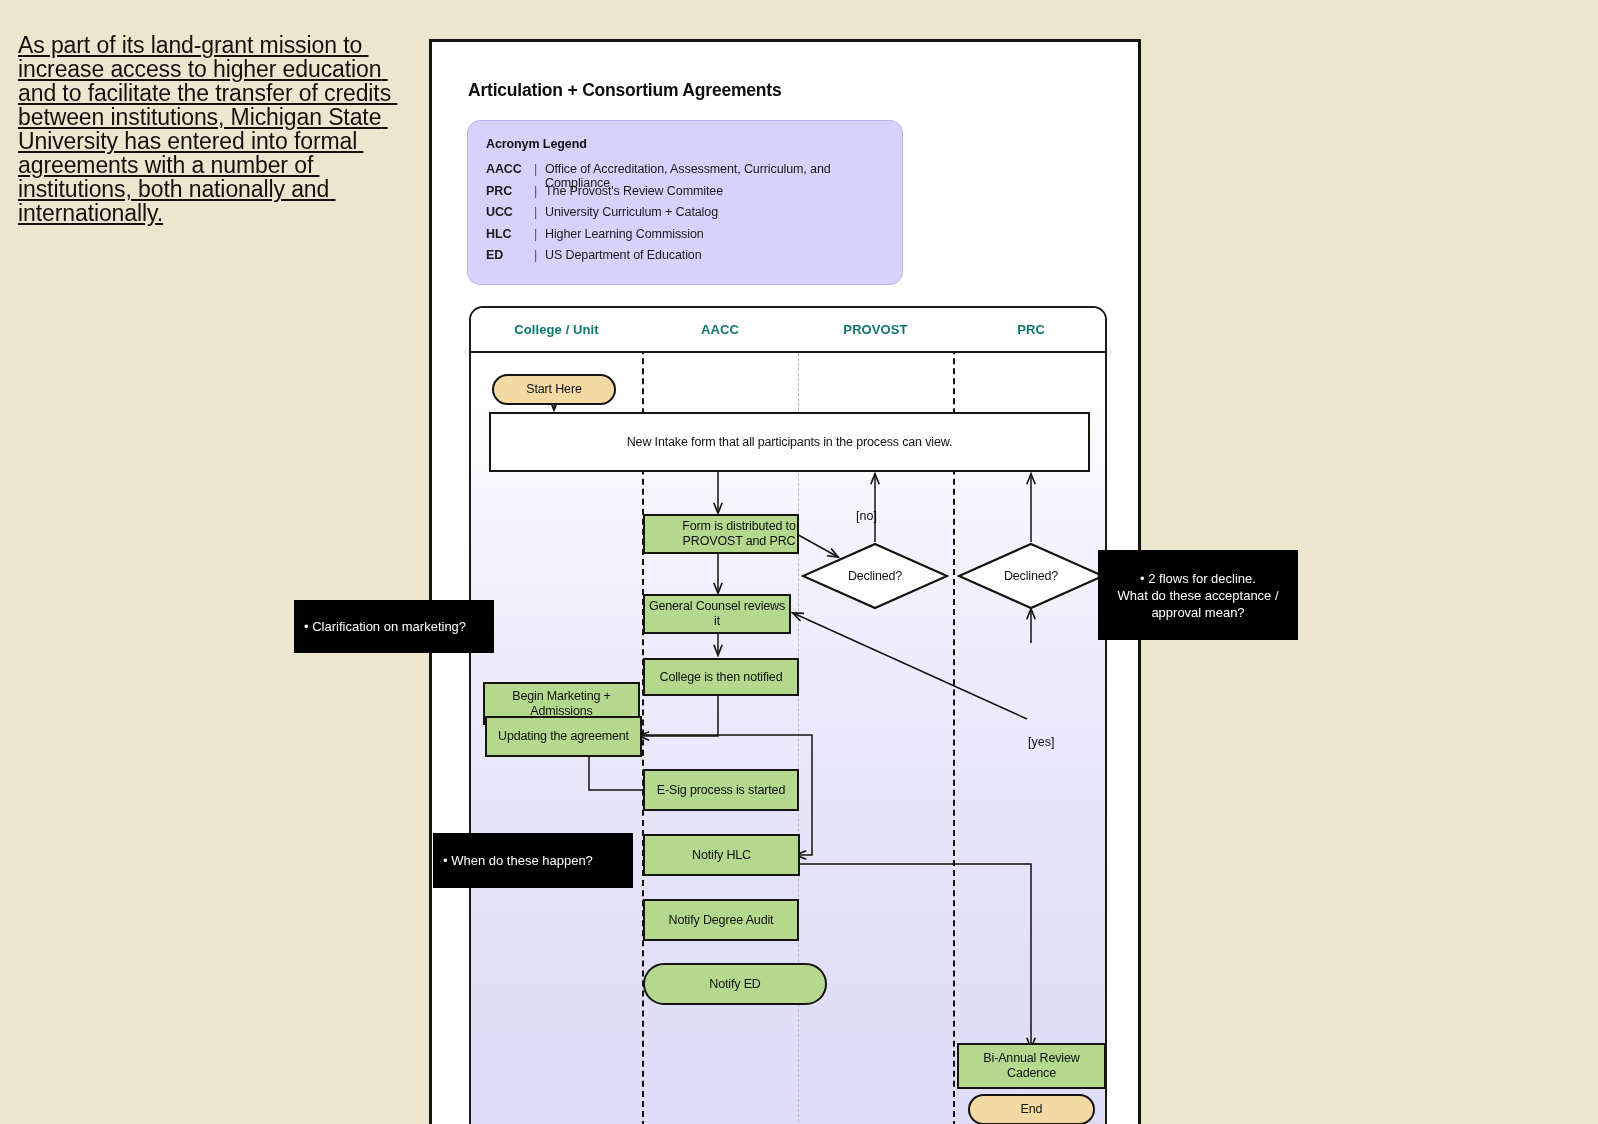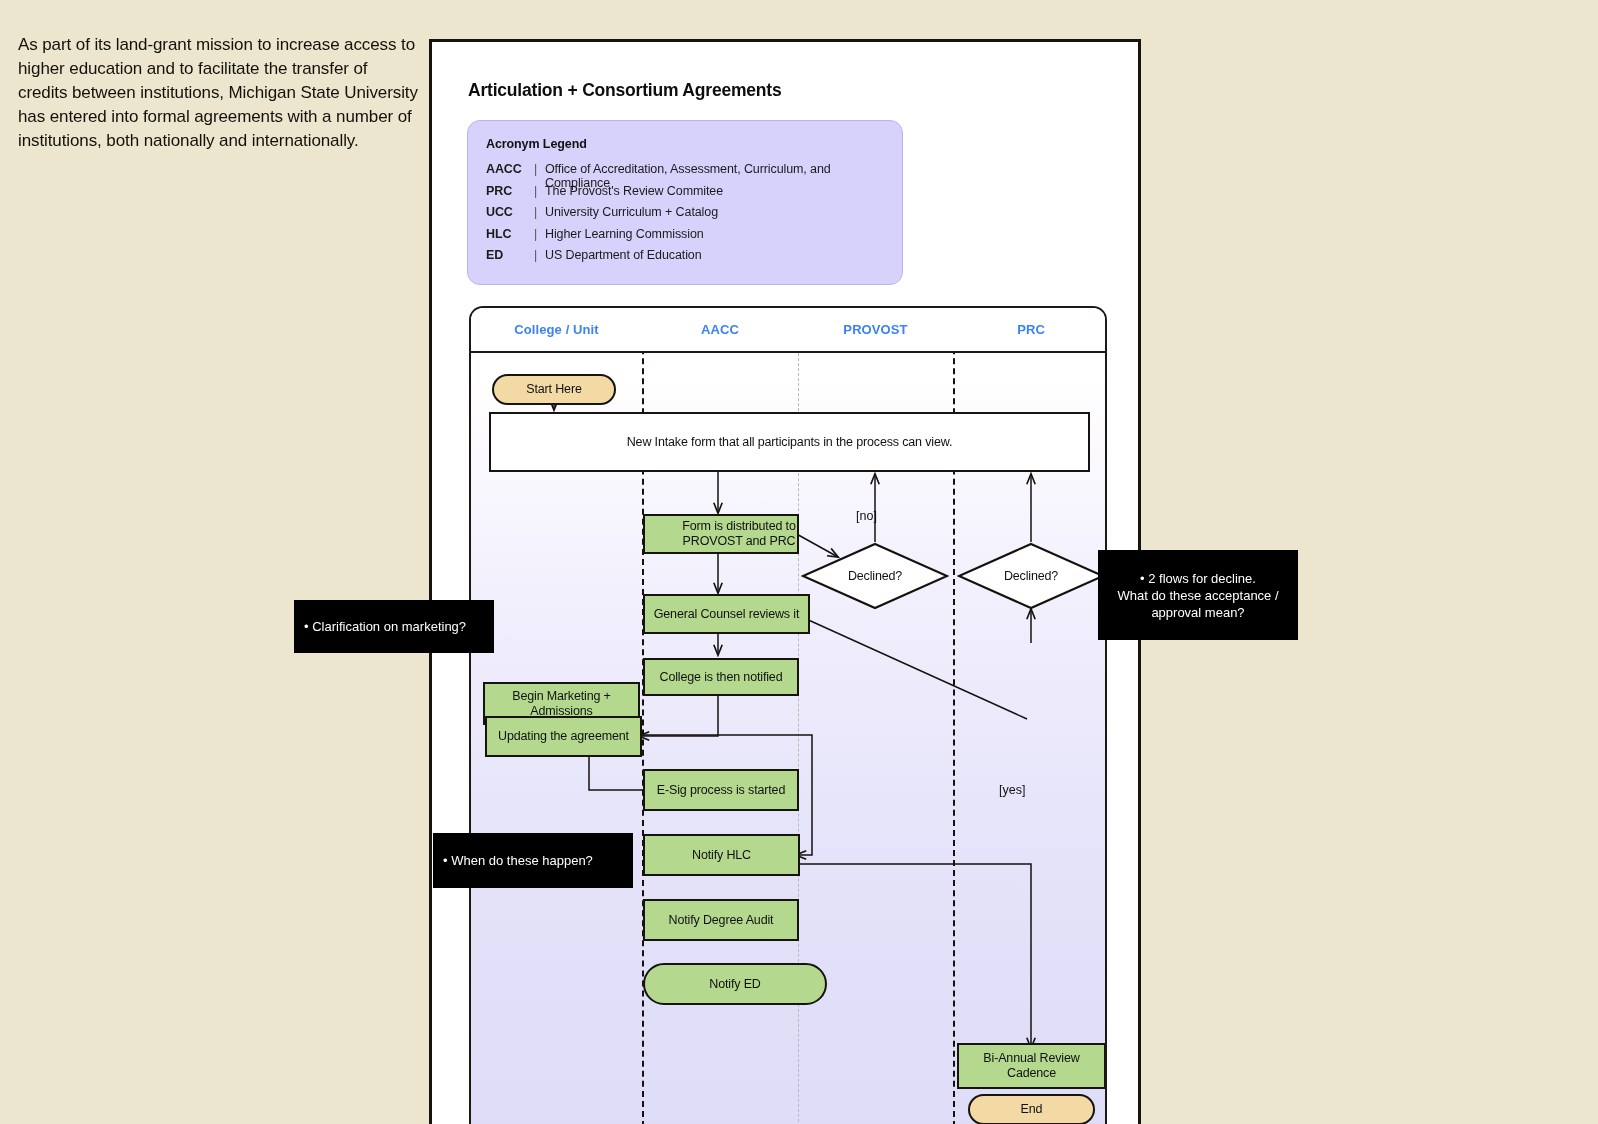--- a/index.html
+++ b/index.html
@@ -10,25 +10,26 @@
     font-family: "Liberation Sans", sans-serif;
     overflow: hidden;
   }
   #root { position: relative; width: 1598px; height: 1124px; }
 
   
   #intro {
     position: absolute;
     left: 18px; top: 33px;
     width: 400px;
-    font-size: 17px;
+    font-size: 23px;
     line-height: 24px;
     color: #14110c;
     letter-spacing: -0.1px;
     white-space: pre-wrap;
+    text-decoration: underline;
   }
 
   
   #canvas {
     position: absolute;
     left: 429px; top: 39px;
     width: 712px; height: 1085px;
     background: #ffffff;
     border: 3px solid #17130e;
     border-bottom: none;
@@ -82,21 +83,21 @@
   }
   #lane-header {
     position: absolute; left: 0; top: 0;
     width: 100%; height: 45px;
     background: #ffffff;
     border-bottom: 2.5px solid #1d1a16;
     z-index: 3;
   }
   .lane-title {
     position: absolute; top: 14px;
-    font-size: 13px; font-weight: bold; color: #3b82f6;
+    font-size: 13px; font-weight: bold; color: #0f766e;
     text-align: center; letter-spacing: 0.1px;
   }
   .lane-div {
     position: absolute; top: 0; bottom: 0; width: 0;
     z-index: 2;
   }
   .lane-div.dark { border-left: 2.5px dashed #15120e; }
   .lane-div.light { border-left: 1.5px dashed #b8b8bd; }
 
   
@@ -252,21 +253,21 @@
           <path d="M560,791 L560,808" marker-end="url(#ah)"></path>
         </g>
       </svg>
 
       <div class="node term" style="left:21px; top:66px; width:124px; height:31px;">Start Here</div>
 
       <div class="node plain" style="left:18px; top:104px; width:601px; height:60px;">New Intake form that all participants in the process can view.</div>
 
       <div class="node proc" style="left:172px; top:206px; width:156px; height:40px;padding-left:36px;">Form is distributed to PROVOST and PRC</div>
 
-      <div class="node proc" style="left:172px; top:286px; width:167px; height:40px;">General Counsel reviews it</div>
+      <div class="node proc" style="left:172px; top:286px; width:148px; height:40px;">General Counsel reviews it</div>
 
       <div class="node proc" style="left:172px; top:350px; width:156px; height:38px;">College is then notified</div>
 
       <div class="node proc" style="left:12px; top:345px; width:157px; height:43px;margin-top:29px;">Begin Marketing + Admissions</div>
 
       <div class="node proc" style="left:14px; top:408px; width:157px; height:41px;">Updating the agreement</div>
 
       <div class="node proc" style="left:172px; top:461px; width:156px; height:42px;">E-Sig process is started</div>
 
       <div class="node proc" style="left:172px; top:526px; width:157px; height:42px;">Notify HLC</div>
@@ -288,21 +289,21 @@
         </svg>
         <span class="dec-label">Declined?</span>
       </div>
 
 
       <div class="node proc" style="left:486px; top:735px; width:149px; height:46px;">Bi-Annual Review Cadence</div>
 
       <div class="node term" style="left:497px; top:786px; width:127px; height:31px;">End</div>
 
       <div class="edge-label" style="left:385px; top:201px;">[no]</div>
-      <div class="edge-label" style="left:528px; top:427px;margin-top:48px;">[yes]</div>
+      <div class="edge-label" style="left:557px; top:427px;">[yes]</div>
 
     </div>
   </div>
 
   <div class="callout" style="left:270px; top:600px; width:200px; height:53px; justify-content:flex-start;margin-left:24px;">
     <span>
       <span>•&nbsp;</span><span>Clarification on marketing?</span>
     </span>
   </div>
 

